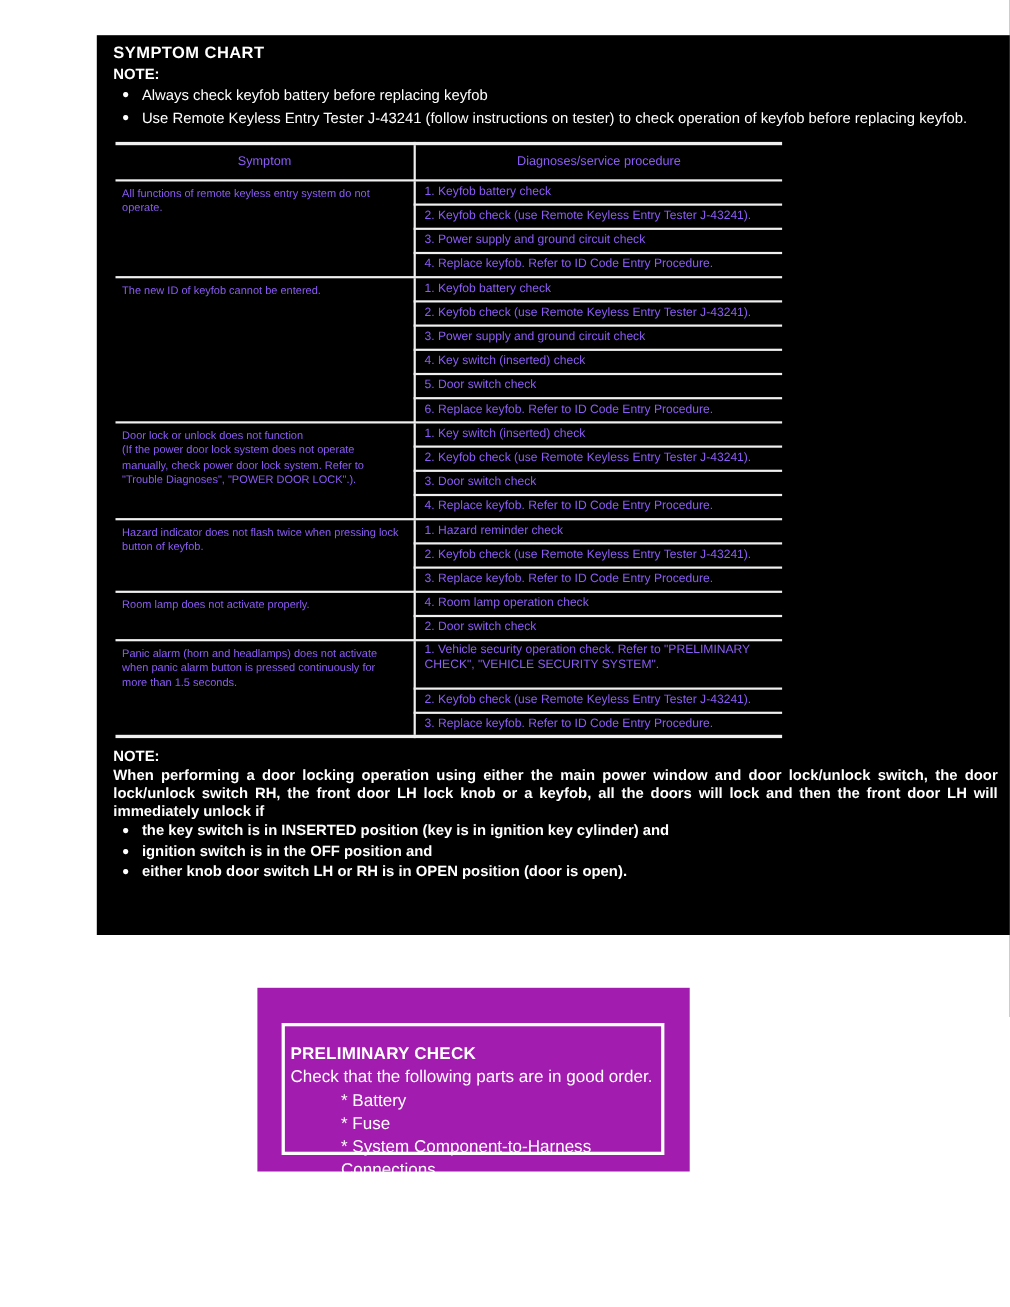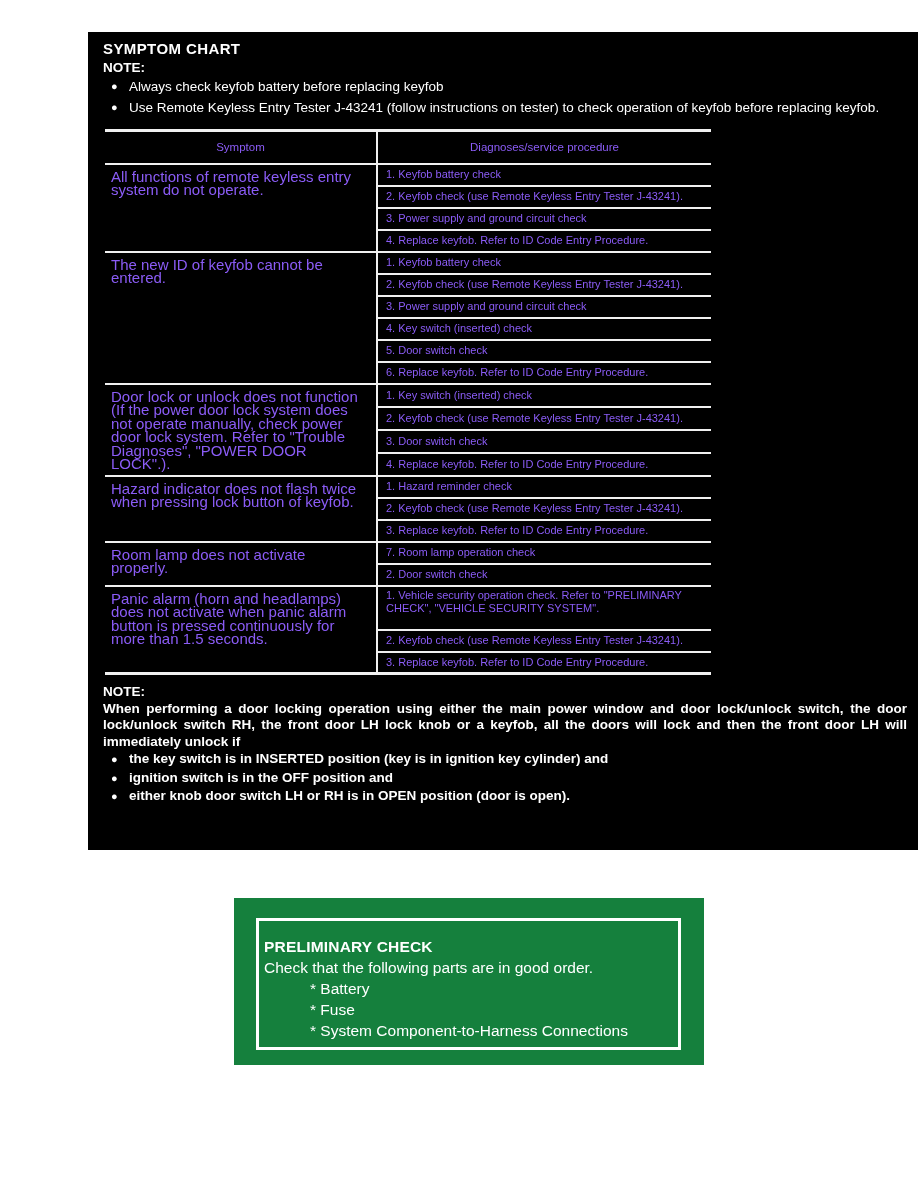--- a/index.html
+++ b/index.html
@@ -55,21 +55,21 @@
     text-align: center;
     vertical-align: middle;
     border-bottom: 2px solid #f0f0f0;
   }
   .symptom-table th.h-symptom { border-right: 2px solid #f0f0f0; }
   .symptom-table td.symptom-cell {
     border-right: 2px solid #f0f0f0;
     border-bottom: 2px solid #f0f0f0;
     vertical-align: top;
     padding: 5px 10px 4px 6px;
-    font-size: 15px;
+    font-size: 10px;
     line-height: 13.5px;
   }
   .symptom-table td.proc-cell {
     border-bottom: 2px solid #f0f0f0;
     height: 22px;
     vertical-align: middle;
     padding: 0 4px 0 8px;
     font-size: 11px;
     line-height: 13px;
     white-space: nowrap;
@@ -85,23 +85,23 @@
   .bottom-note { margin-top: 9px; font-weight: bold; font-size: 13.5px; line-height: 16.5px; }
   .bottom-note .para { text-align: justify; padding-right: 2px; margin: 0 0 1px 0; }
   .bottom-note .bullet-row { font-size: 13.5px; line-height: 16.5px; margin: 1px 0 2px 0; }
   .bottom-note .bullet-glyph { line-height: 16.5px; }
   .bottom-note .bullet-text { text-align: left; }
 
   
   .prelim-box {
     position: absolute;
     left: 234px; top: 898px;
-    width: 470px; height: 167px;
-    background: #15803d;
-    padding: 20px 23px 15px 22px;
+    width: 393px; height: 167px;
+    background: #a21caf;
+    padding: 32px 23px 15px 22px;
   }
   .prelim-inner {
     width: 100%; height: 100%;
     border: 3px solid #ffffff;
     color: #ffffff;
     padding: 15px 6px 6px 5px;
     font-size: 15.5px;
     line-height: 21px;
   }
   .prelim-title { font-weight: bold; letter-spacing: 0.2px; }
@@ -194,21 +194,21 @@
       </tr>
       <tr>
           <td class="proc-cell">2. Keyfob check (use Remote Keyless Entry Tester J-43241).</td>
         </tr>
       <tr>
           <td class="proc-cell">3. Replace keyfob. Refer to ID Code Entry Procedure.</td>
         </tr>
 
       <tr>
         <td class="symptom-cell" rowspan="2">Room lamp does not activate properly.</td>
-        <td class="proc-cell">7. Room lamp operation check</td>
+        <td class="proc-cell">4. Room lamp operation check</td>
       </tr>
       <tr>
           <td class="proc-cell">2. Door switch check</td>
         </tr>
 
       <tr class="tall">
         <td class="symptom-cell" rowspan="3">Panic alarm (horn and headlamps) does not activate when panic alarm button is pressed continuously for more than 1.5 seconds.</td>
         <td class="proc-cell">1. Vehicle security operation check. Refer to "PRELIMINARY CHECK", "VEHICLE SECURITY SYSTEM".</td>
       </tr>
       <tr>

